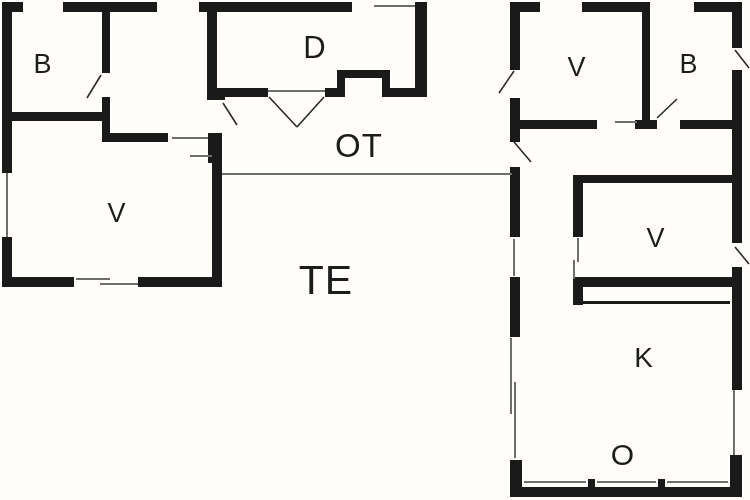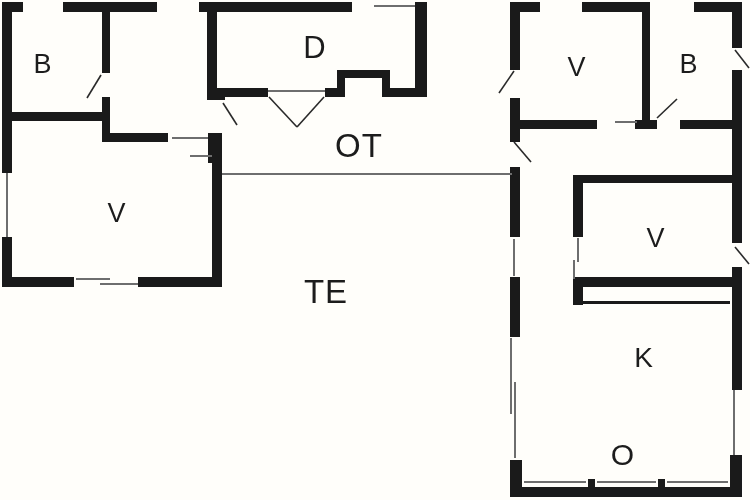--- a/index.html
+++ b/index.html
@@ -107,20 +107,20 @@
         <line x1="735" y1="50" x2="749" y2="68" stroke="#2a2a2a" stroke-width="1.6"></line>
         <line x1="657" y1="118" x2="677" y2="99" stroke="#2a2a2a" stroke-width="1.6"></line>
         <line x1="735" y1="247" x2="749" y2="264" stroke="#2a2a2a" stroke-width="1.6"></line>
       </g>
   </svg>
   <div class="labels">
       <div class="room-label" style="left: 43px; top: 64px; font-size: 27px;">B</div>
       <div class="room-label" style="left: 315px; top: 47px; font-size: 31px;">D</div>
       <div class="room-label" style="left: 117px; top: 213px; font-size: 27px;">V</div>
       <div class="room-label" style="left: 359px; top: 145px; font-size: 33px; text-align: right;">OT</div>
-      <div class="room-label" style="left: 326px; top: 291px; font-size: 33px;">TE</div>
+      <div class="room-label" style="left: 326px; top: 280px; font-size: 41px;">TE</div>
       <div class="room-label" style="left: 577px; top: 67px; font-size: 27px;">V</div>
       <div class="room-label" style="left: 689px; top: 64px; font-size: 27px;">B</div>
       <div class="room-label" style="left: 656px; top: 238px; font-size: 27px;">V</div>
       <div class="room-label" style="left: 644px; top: 358px; font-size: 28px;">K</div>
       <div class="room-label" style="left: 623px; top: 455px; font-size: 30px;">O</div>
     </div>
 </div>
 
 </body></html>

